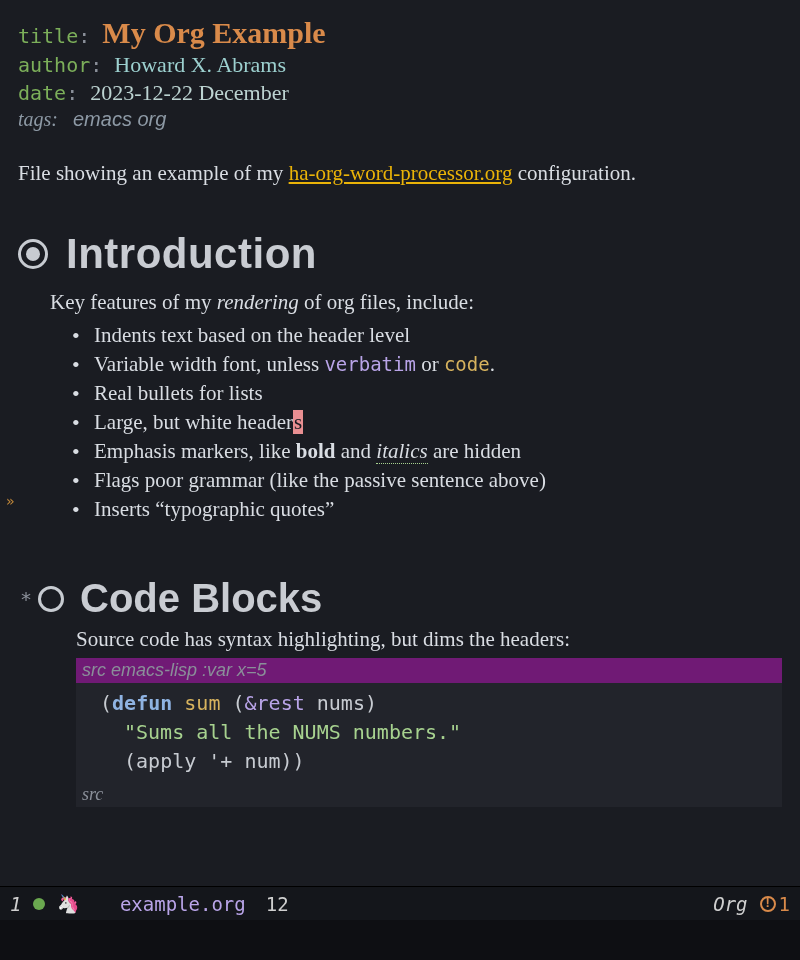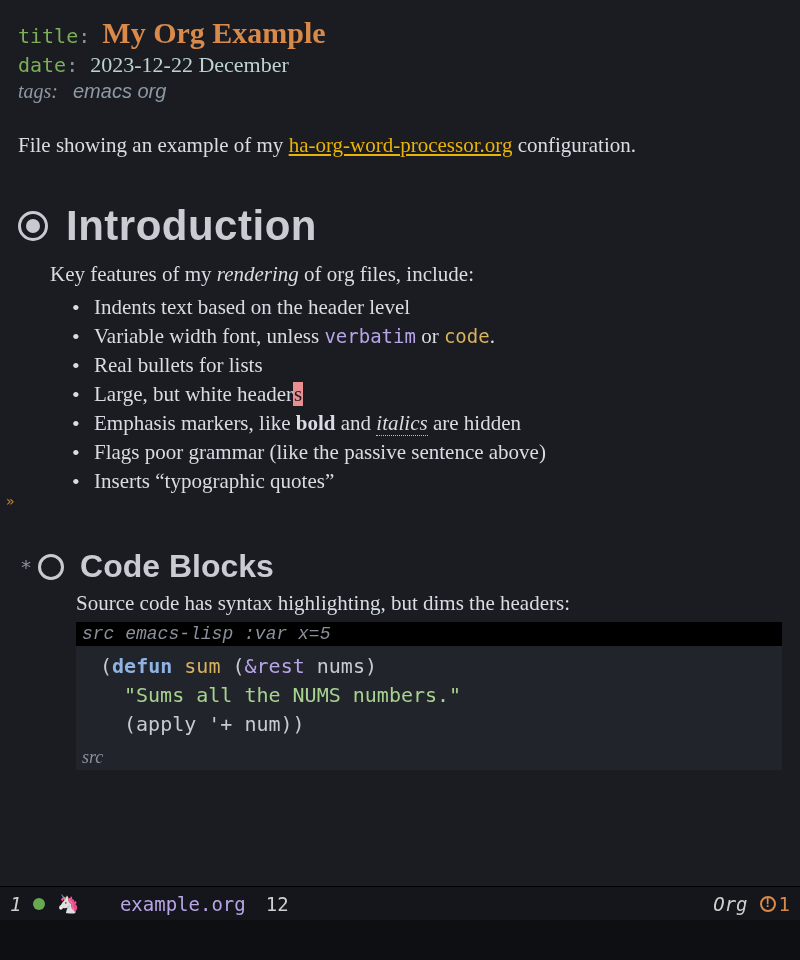--- a/index.html
+++ b/index.html
@@ -75,28 +75,28 @@
 
   .h2-row { display:flex; align-items:center; margin-top: 54px; margin-left:2px; }
   .h2-star { color:#8a8f99; font-family:"Menlo","Consolas",monospace; font-size:20px; margin-right:6px; }
   .h2-bullet {
     display:inline-block; width:26px; height:26px;
     border:3px solid #c7cbd1; border-radius:50%;
     margin-right:16px; flex-shrink:0;
   }
   .h2-text {
     font-family: Verdana, Geneva, sans-serif;
-    font-weight:800; font-size:32px; color:#c9ccd2;
+    font-weight:800; font-size:40px; color:#c9ccd2;
   }
   .h2-body { margin-left: 58px; }
   .h2-body .desc { margin-top:6px; font-size:21px; }
   .src-header {
-    background:#000000; color:#8a8f99; font-style:italic;
+    background:#701a75; color:#8a8f99; font-style:italic;
     padding:2px 6px; margin-top:6px; font-size:18px;
-    font-family: Liberation Mono, monospace;
+    font-family: Liberation Sans, sans-serif;
   }
   .src-header .src-kw { font-style:italic; }
   .src-body {
     background:#22242b; padding:6px 6px 6px 24px;
     font-family:"Menlo","Consolas",monospace; font-size:20px;
     line-height:1.45; color:#c7cbd1;
   }
   .paren { color:#c7cbd1; }
   .kw-defun { color:#8fb3e2; font-weight:600; }
   .fn-name { color:#d7b35e; }
@@ -141,20 +141,24 @@
   }
 </style>
 </head>
 <body>
 
 <div class="buffer">
 
   <div class="meta-line">
     <span class="meta-key">title</span><span class="meta-colon">: </span>
     <span class="title-val">My Org Example</span>
+  </div>
+  <div class="meta-line">
+    <span class="meta-key">author</span><span class="meta-colon">: </span>
+    <span class="author-val">Howard X. Abrams</span>
   </div>
   <div class="meta-line">
     <span class="meta-key">date</span><span class="meta-colon">: </span>
     <span class="date-val">2023-12-22 December</span>
   </div>
   <div class="meta-line">
     <span class="tags-key">tags:</span>&nbsp;&nbsp;
     <span class="tags-val">emacs org</span>
   </div>
 

